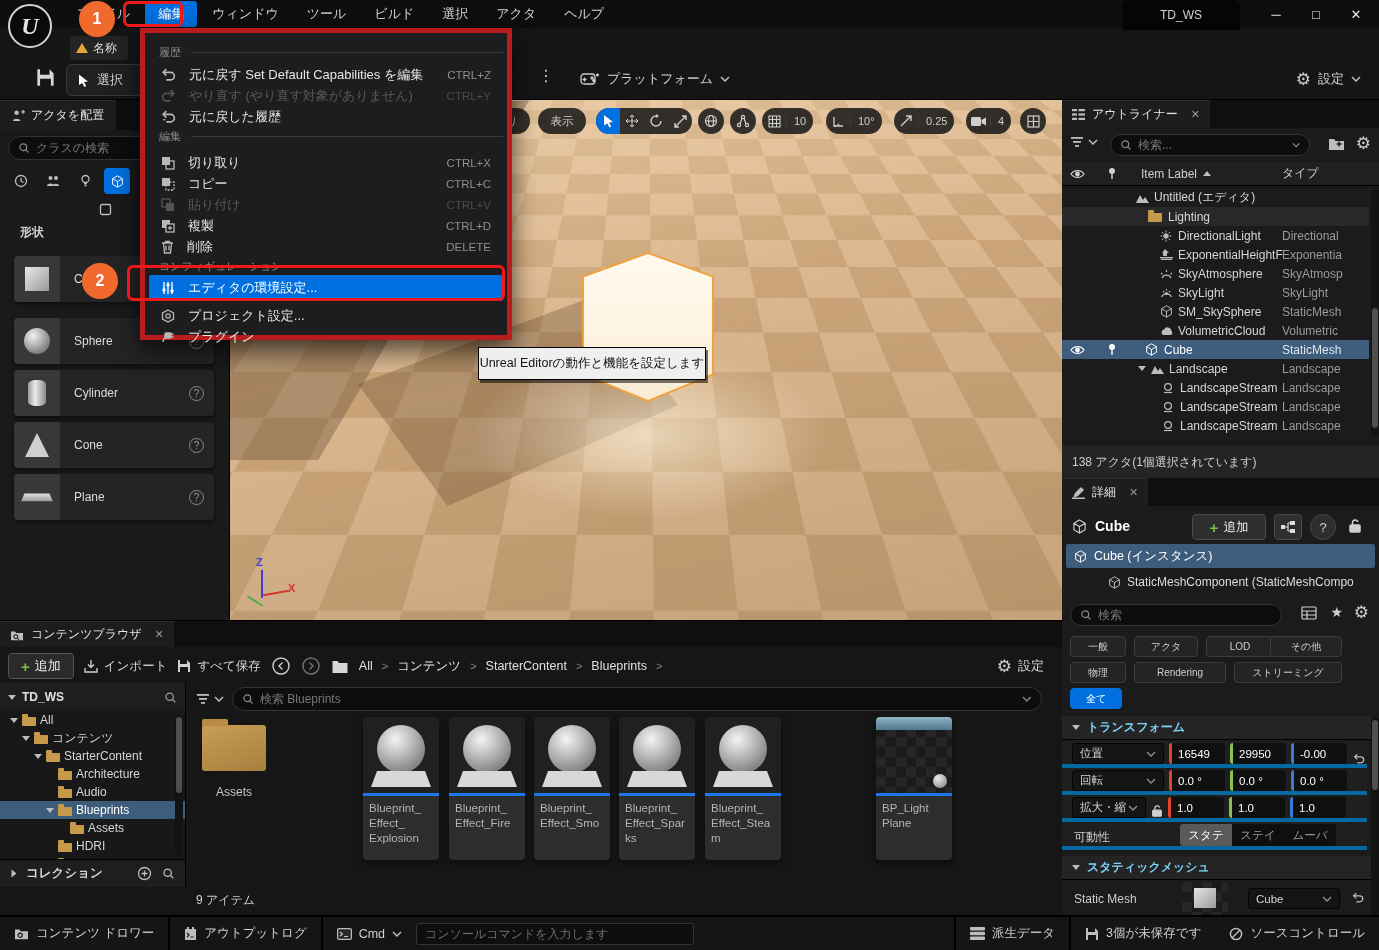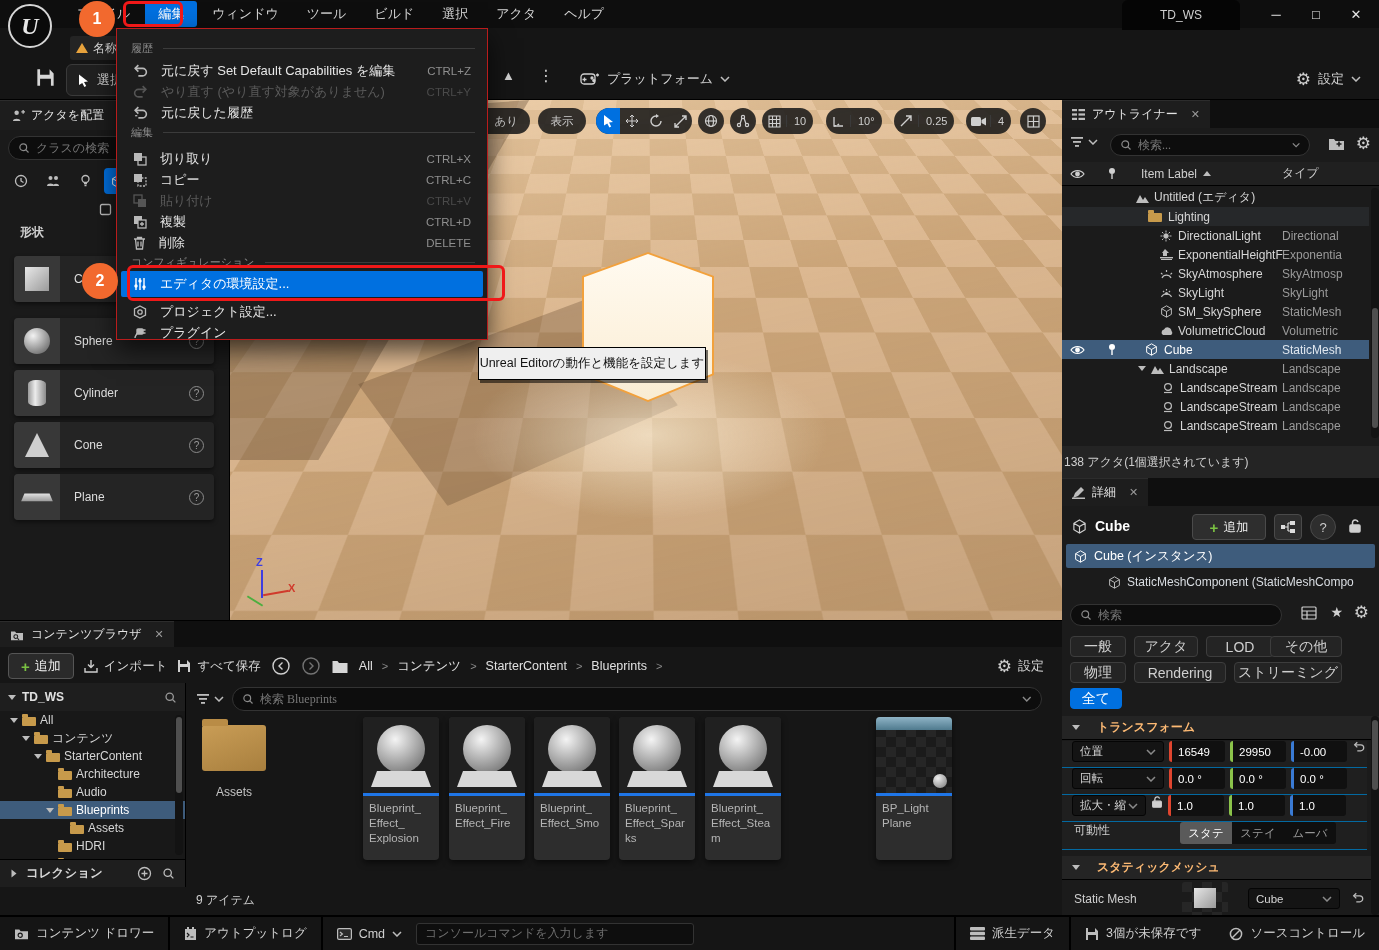--- a/index.html
+++ b/index.html
@@ -1,21 +1,21 @@
 <!DOCTYPE html>
 <html><head>
 <meta charset="utf-8">
 <style>
   *{margin:0;padding:0;box-sizing:border-box}
   html,body{background:#000}
   body{font-family:"Liberation Sans","DejaVu Sans",sans-serif}
   .app{position:relative;width:1379px;height:950px;background:#151515;color:#e0e0e0;overflow:hidden;font-size:13px}
   .ic{flex:none;display:inline-block}
   svg{display:block}
-  input{font-family:Liberation Serif, serif;outline:none}
+  input{font-family:Liberation Sans, sans-serif;outline:none}
 
   
   .menubar{position:absolute;top:0;left:0;right:0;height:28px;background:#0e0e0e;display:flex;align-items:center;z-index:40}
   .logo{position:absolute;left:8px;top:4px;width:44px;height:44px;border:2px solid #d6d6d6;border-radius:50%;background:#0a0a0a;z-index:45;display:flex;align-items:center;justify-content:center;font-family:"Liberation Serif","DejaVu Serif",serif;font-style:italic;font-weight:bold;font-size:24px;color:#e8e8e8}
   .mitems{display:flex;margin-left:64px;gap:2px}
   .mitem{padding:4px 13px;color:#d8d8d8;border-radius:3px;cursor:default}
   .mitem.active{background:#0070e0;color:#fff}
   .wintab{position:absolute;left:1122px;top:0;width:118px;height:30px;background:#050505;border-radius:6px 6px 0 0;display:flex;align-items:center;justify-content:center;font-size:12px;color:#cfcfcf}
   .winbtns{position:absolute;right:10px;top:0;height:28px;display:flex;gap:14px;align-items:center;color:#e6e6e6;font-size:13px}
   .winbtn{width:26px;text-align:center}
@@ -76,36 +76,36 @@
   .outliner{position:absolute;left:1062px;top:100px;width:317px;height:378px;background:#1b1b1b}
   .tabrow{height:28px;background:#0f0f0f;display:flex}
   .tab{background:#1d1d1d;padding:0 10px;display:flex;align-items:center;gap:7px;font-size:12px;color:#e4e4e4;border-top:1px solid #2c2c2c}
   .tabx{color:#9a9a9a;font-size:11px;margin-left:6px}
   .osearch{position:absolute;left:48px;top:34px;width:200px;height:22px}
   .ohdr{position:absolute;left:0;top:62px;right:0;height:24px;background:#202020;border-bottom:1px solid #000;display:flex;align-items:center;font-size:12px;color:#cfcfcf}
   .orow{position:absolute;left:0;right:10px;height:19px;display:flex;align-items:center;font-size:12px;color:#d6d6d6}
   .orow .typ{position:absolute;left:220px;color:#9a9a9a;white-space:nowrap;overflow:hidden;max-width:88px}
   .orow.sel{background:#3e5c7c;right:10px}
   .orow.hov{background:#26282a}
-  .ostatus{position:absolute;left:0;right:0;top:346px;height:32px;background:#242424;display:flex;align-items:center;padding:0 2px;font-size:12px;color:#cfcfcf}
+  .ostatus{position:absolute;left:0;right:0;top:346px;height:32px;background:#242424;display:flex;align-items:center;padding:0 10px;font-size:12px;color:#cfcfcf}
   .sbar{position:absolute;width:8px;background:#131313;border-radius:4px}
   .sthumbv{position:absolute;left:1px;width:6px;background:#4f4f4f;border-radius:3px}
 
   
   .details{position:absolute;left:1062px;top:478px;width:317px;height:437px;background:#1b1b1b}
   .dhead{position:absolute;left:0;top:32px;right:0;height:32px;display:flex;align-items:center;padding:0 10px;gap:8px}
   .addbtn{position:absolute;left:130px;width:74px;height:26px;background:#2e2e2e;border:1px solid #4a4a4a;border-radius:4px;display:flex;align-items:center;justify-content:center;gap:5px;color:#eee;font-size:12.5px}
   .plus{color:#7ac142;font-weight:bold;font-size:15px}
   .sqbtn{position:absolute;width:28px;height:26px;background:#2e2e2e;border:1px solid #4a4a4a;border-radius:4px;display:flex;align-items:center;justify-content:center;color:#ccc}
   .inst{position:absolute;left:4px;right:4px;top:66px;height:24px;background:#3e5c7c;border-radius:2px;display:flex;align-items:center;gap:7px;padding:0 8px;color:#fff;font-size:12.5px}
   .comp{position:absolute;left:46px;top:94px;height:20px;display:flex;align-items:center;gap:6px;color:#d9dde2;font-size:12px;white-space:nowrap}
-  .chip{position:absolute;height:21px;background:#242424;border:1px solid #3d3d3d;border-radius:4px;display:flex;align-items:center;justify-content:center;font-size:14px;color:#cfcfcf}
+  .chip{position:absolute;height:21px;background:#242424;border:1px solid #3d3d3d;border-radius:4px;display:flex;align-items:center;justify-content:center;font-size:10px;color:#cfcfcf}
   .chip.blue{background:#0070e0;border-color:#0070e0;color:#fff}
-  .sect{position:absolute;left:0;right:0;height:24px;background:#242424;border-bottom:1px solid #000;display:flex;align-items:center;gap:17px;padding:0 10px;font-size:12px;font-weight:bold;color:#fdba74}
-  .trow{position:absolute;left:0;right:12px;height:27px;background:#1f1f1f;border-bottom:1px solid #0369a1;display:flex;align-items:flex-start}
+  .sect{position:absolute;left:0;right:0;height:24px;background:#242424;border-bottom:1px solid #000;display:flex;align-items:center;gap:7px;padding:0 10px;font-size:12px;font-weight:bold;color:#7dd3fc}
+  .trow{position:absolute;left:0;right:12px;height:27px;background:#1f1f1f;border-bottom:4px solid #0369a1;display:flex;align-items:flex-end}
   .lblpill{margin-left:10px;width:92px;height:21px;background:#141414;border:1px solid #050505;border-radius:3px;display:flex;align-items:center;justify-content:space-between;padding:0 7px;font-size:11.5px;color:#d6d6d6}
   .nfield{width:56px;height:21px;background:#101010;border-radius:3px;margin-left:5px;display:flex;align-items:center;padding-left:6px;font-size:11.5px;color:#fff;border-left:3px solid}
   .nf-r{border-left-color:#e0452f}.nf-g{border-left-color:#8bc34a}.nf-b{border-left-color:#3a7bd5}
   .seg{width:52px;height:22px;display:flex;align-items:center;justify-content:center;font-size:11.5px;background:#0f0f0f;color:#9a9a9a}
   .seg.on{background:#5a5a5a;color:#fff}
   .caret{width:0;height:0;border-left:4px solid transparent;border-right:4px solid transparent;border-top:5px solid #bdbdbd}
   .caret.r{transform:rotate(-90deg)}
   .undo-ic{color:#bdbdbd}
 
   
@@ -136,21 +136,21 @@
   .itemcount{position:absolute;left:196px;bottom:6px;font-size:12px;color:#cfcfcf}
 
   
   .statusbar{position:absolute;left:0;top:915px;right:0;height:35px;background:#151515;border-top:2px solid #000;display:flex;align-items:center;color:#cfcfcf}
   .stitem{display:flex;align-items:center;gap:7px;font-size:12.5px;padding:0 14px;height:100%;border-right:2px solid #000}
   .stright{margin-left:auto;display:flex;align-items:center;height:100%}
   .coninput{width:278px;height:22px;background:#0e0e0e;border:1px solid #333;border-radius:3px;color:#ddd;font-size:12px;padding:0 8px}
   .coninput::placeholder{color:#6f6f6f}
 
   
-  .menu{position:absolute;left:116px;top:28px;width:372px;height:312px;background:#1d1d1d;border:1px solid #b91c1c;box-shadow:0 10px 24px rgba(0,0,0,.65);z-index:50}
+  .menu{position:absolute;left:140px;top:28px;width:372px;height:312px;background:#1d1d1d;border:5px solid #b91c1c;box-shadow:0 10px 24px rgba(0,0,0,.65);z-index:50}
   .msec{position:absolute;left:14px;font-size:11px;color:#8a8a8a;display:flex;align-items:center;gap:10px;width:344px}
   .msec .line{flex:1;height:1px;background:#3b3b3b}
   .mi{position:absolute;left:4px;right:4px;height:21px;display:flex;align-items:center;padding:0 12px;gap:13px;font-size:13px;color:#e6e6e6}
   .mi .sc{margin-left:auto;font-size:11.5px;color:#8f8f8f}
   .mi.dis{color:#5a5a5a}
   .mi.dis .sc{color:#4a4a4a}
   .mi.hl{background:#0070e0;border-radius:2px;color:#fff}
   .mi .ic{color:#b9b9b9}
   .mi.hl .ic{color:#fff}
   .mi.dis .ic{color:#555}

